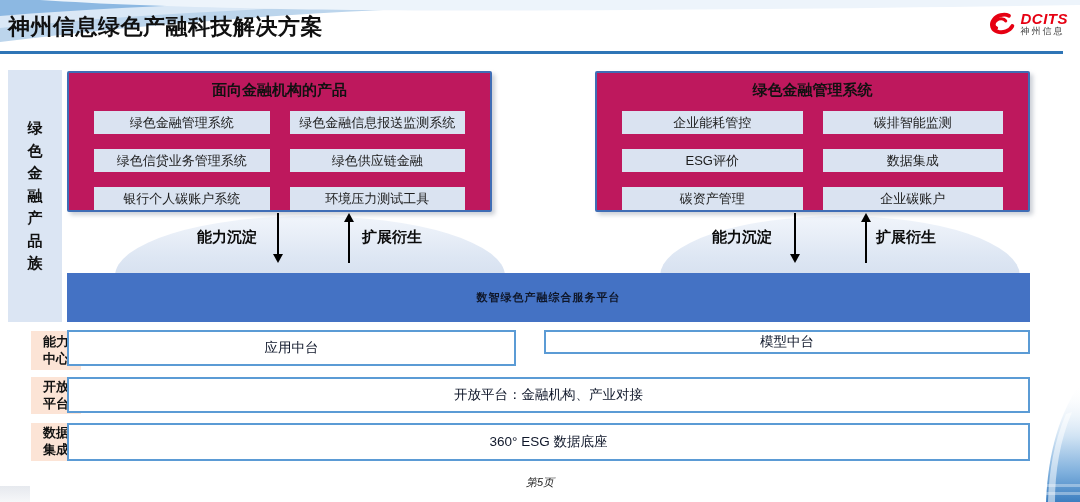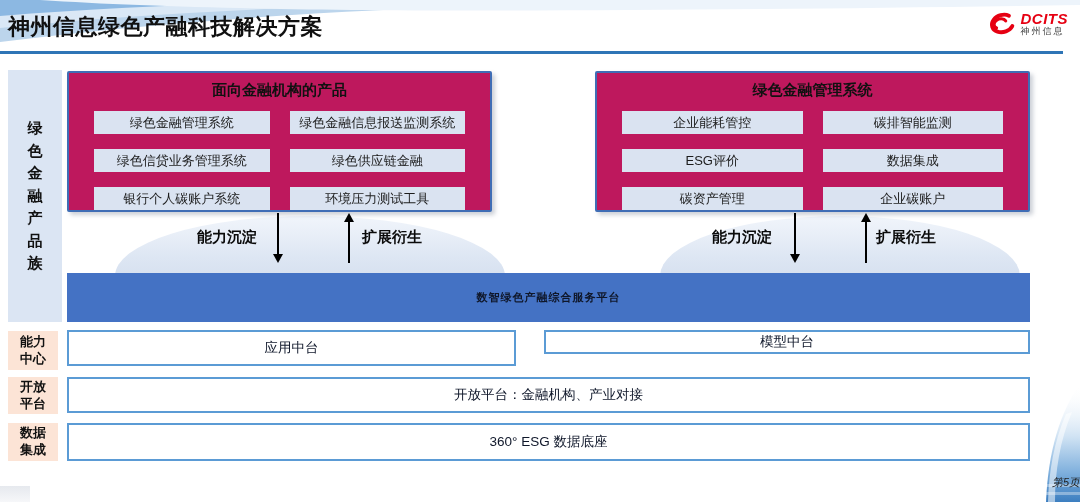--- a/index.html
+++ b/index.html
@@ -22,21 +22,21 @@
   .brand-sub { color:#3a3a3a; font-size:9px; letter-spacing:2px; }
 
   
   .rail {
     position:absolute; left:8px; display:flex; align-items:center; justify-content:center;
     font-weight:bold; color:#111; z-index:2;
   }
   .rail-inner { width:28px; word-break:break-all; text-align:center; }
   .rail-family { top:70px; width:54px; height:252px; background:#dbe5f3; font-size:15px;justify-content:center; }
   .rail-family .rail-inner { line-height:1.5; }
-  .rail-peach { width:50px; background:#fce4d6; font-size:13px; }
+  .rail-peach { width:50px; background:#fce4d6; font-size:13px;margin-left:23px; }
   .rail-peach .rail-inner { width:26px; line-height:1.3; }
   .rail-cap  { top:331px; height:39px; }
   .rail-open { top:377px; height:37px; }
   .rail-data { top:423px; height:38px; }
 
   
   .group-box {
     position:absolute; top:71px; height:141px; background:#be185d;
     border:2px solid #3f6db5; border-radius:2px; box-sizing:border-box;
     box-shadow:3px 3px 4px rgba(110,120,140,0.35); z-index:2;
@@ -89,21 +89,21 @@
     position:absolute; background:#fff; border:2px solid #5b9bd5; box-sizing:border-box;
     display:flex; align-items:center; justify-content:center; font-size:13.5px; color:#0f172a; z-index:2;
   }
   .box-app   { left:67px;  top:330px; width:449px; height:36px; }
   .box-model { left:544px; top:330px; width:486px; height:24px; }
   .box-open  { left:67px;  top:377px; width:963px; height:36px; }
   .box-data  { left:67px;  top:423px; width:963px; height:38px; }
 
   
   .page-number {
-    position:absolute; left:0; right:0; top:475px; text-align:right;
+    position:absolute; left:0; right:0; top:475px; text-align:center;
     font-size:11px; font-style:italic; color:#222; z-index:2;
   }
   .corner-gray {
     position:absolute; left:0; top:486px; width:30px; height:16px; z-index:1;
     background:linear-gradient(to bottom,#e6e9ee,#f6f7f9);
   }
   .bottom-swoosh { position:absolute; right:0; bottom:0; width:58px; height:118px; z-index:1; }
 </style>
 </head>
 <body>

